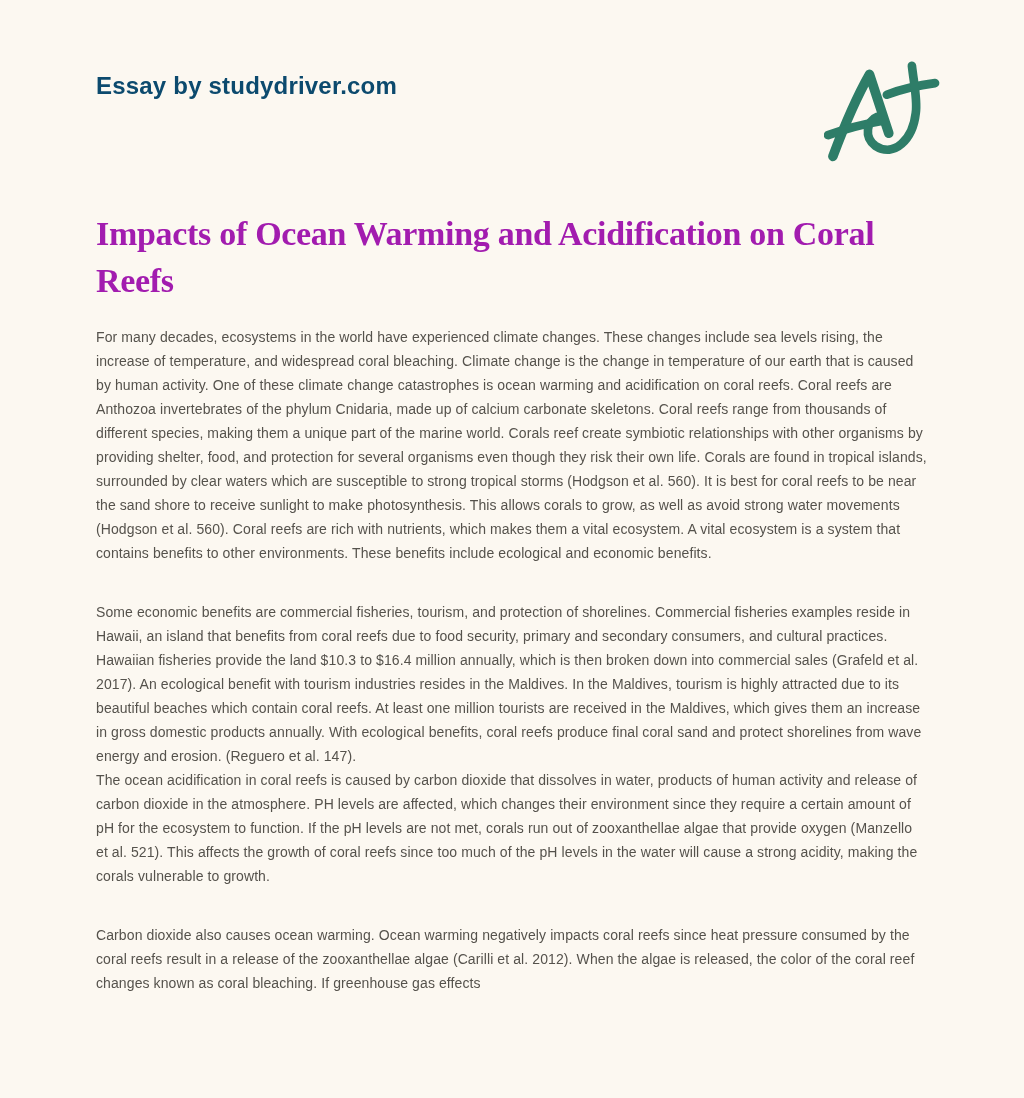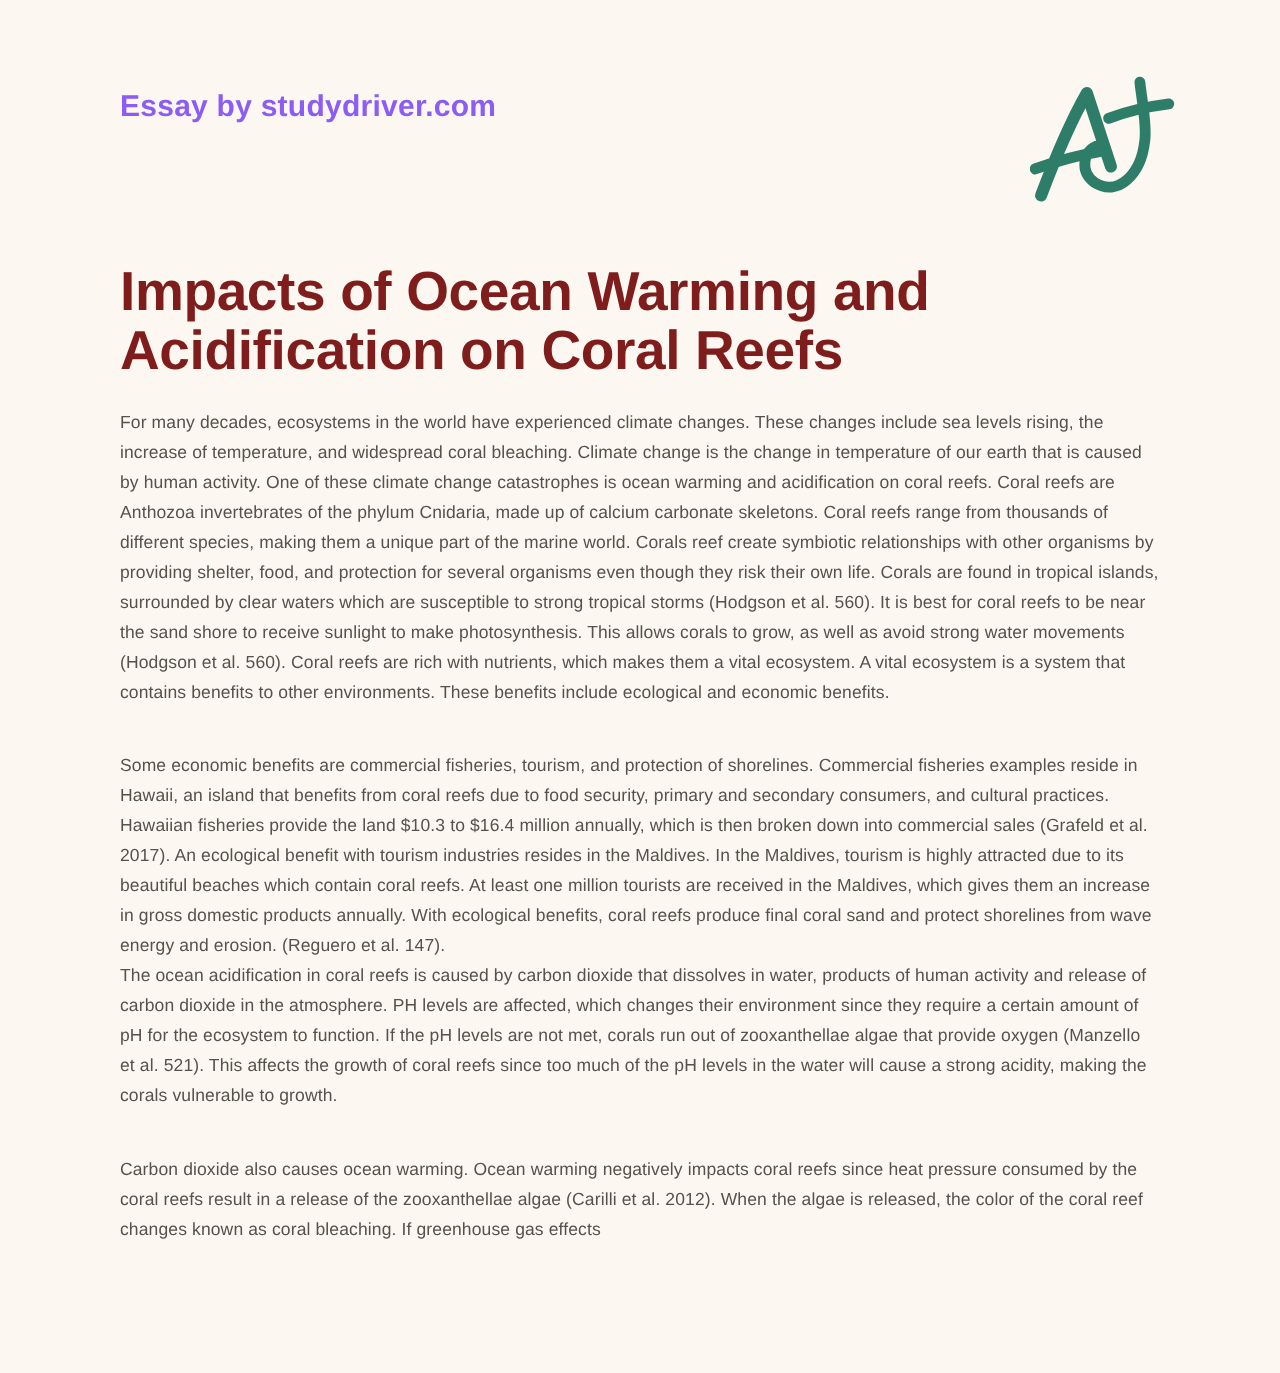--- a/index.html
+++ b/index.html
@@ -14,21 +14,21 @@
     height: 1098px;
     background: #fcf8f1;
     overflow: hidden;
   }
   .content {
     padding: 72px 96px 0 96px;
   }
   .byline {
     font-size: 24px;
     font-weight: 700;
-    color: #8b5cf6;
+    color: #0c4a6e;
     letter-spacing: 0.2px;
   }
   .source-row {
     margin-top: 22px;
     font-size: 17px;
     color: #97928a;
   }
   .source-link {
     color: #2a7b6b;
     text-decoration: none;
@@ -36,26 +36,27 @@
   .logo {
     position: absolute;
     top: 60px;
     right: 82px;
     width: 118px;
     height: 106px;
   }
   .logo svg { width: 100%; height: 100%; }
   .essay-title {
     margin-top: 110px;
-    font-size: 44px;
+    font-size: 34px;
     line-height: 47px;
     font-weight: 700;
-    color: #7f1d1d;
+    color: #a21caf;
     letter-spacing: -0.3px;
     max-width: 840px;
+    font-family: Liberation Serif, serif;
   }
   .essay-body {
     margin-top: 21px;
     max-width: 834px;
   }
   .essay-body p {
     font-size: 14px;
     line-height: 24px;
     color: #55524c;
     white-space: pre-line;

